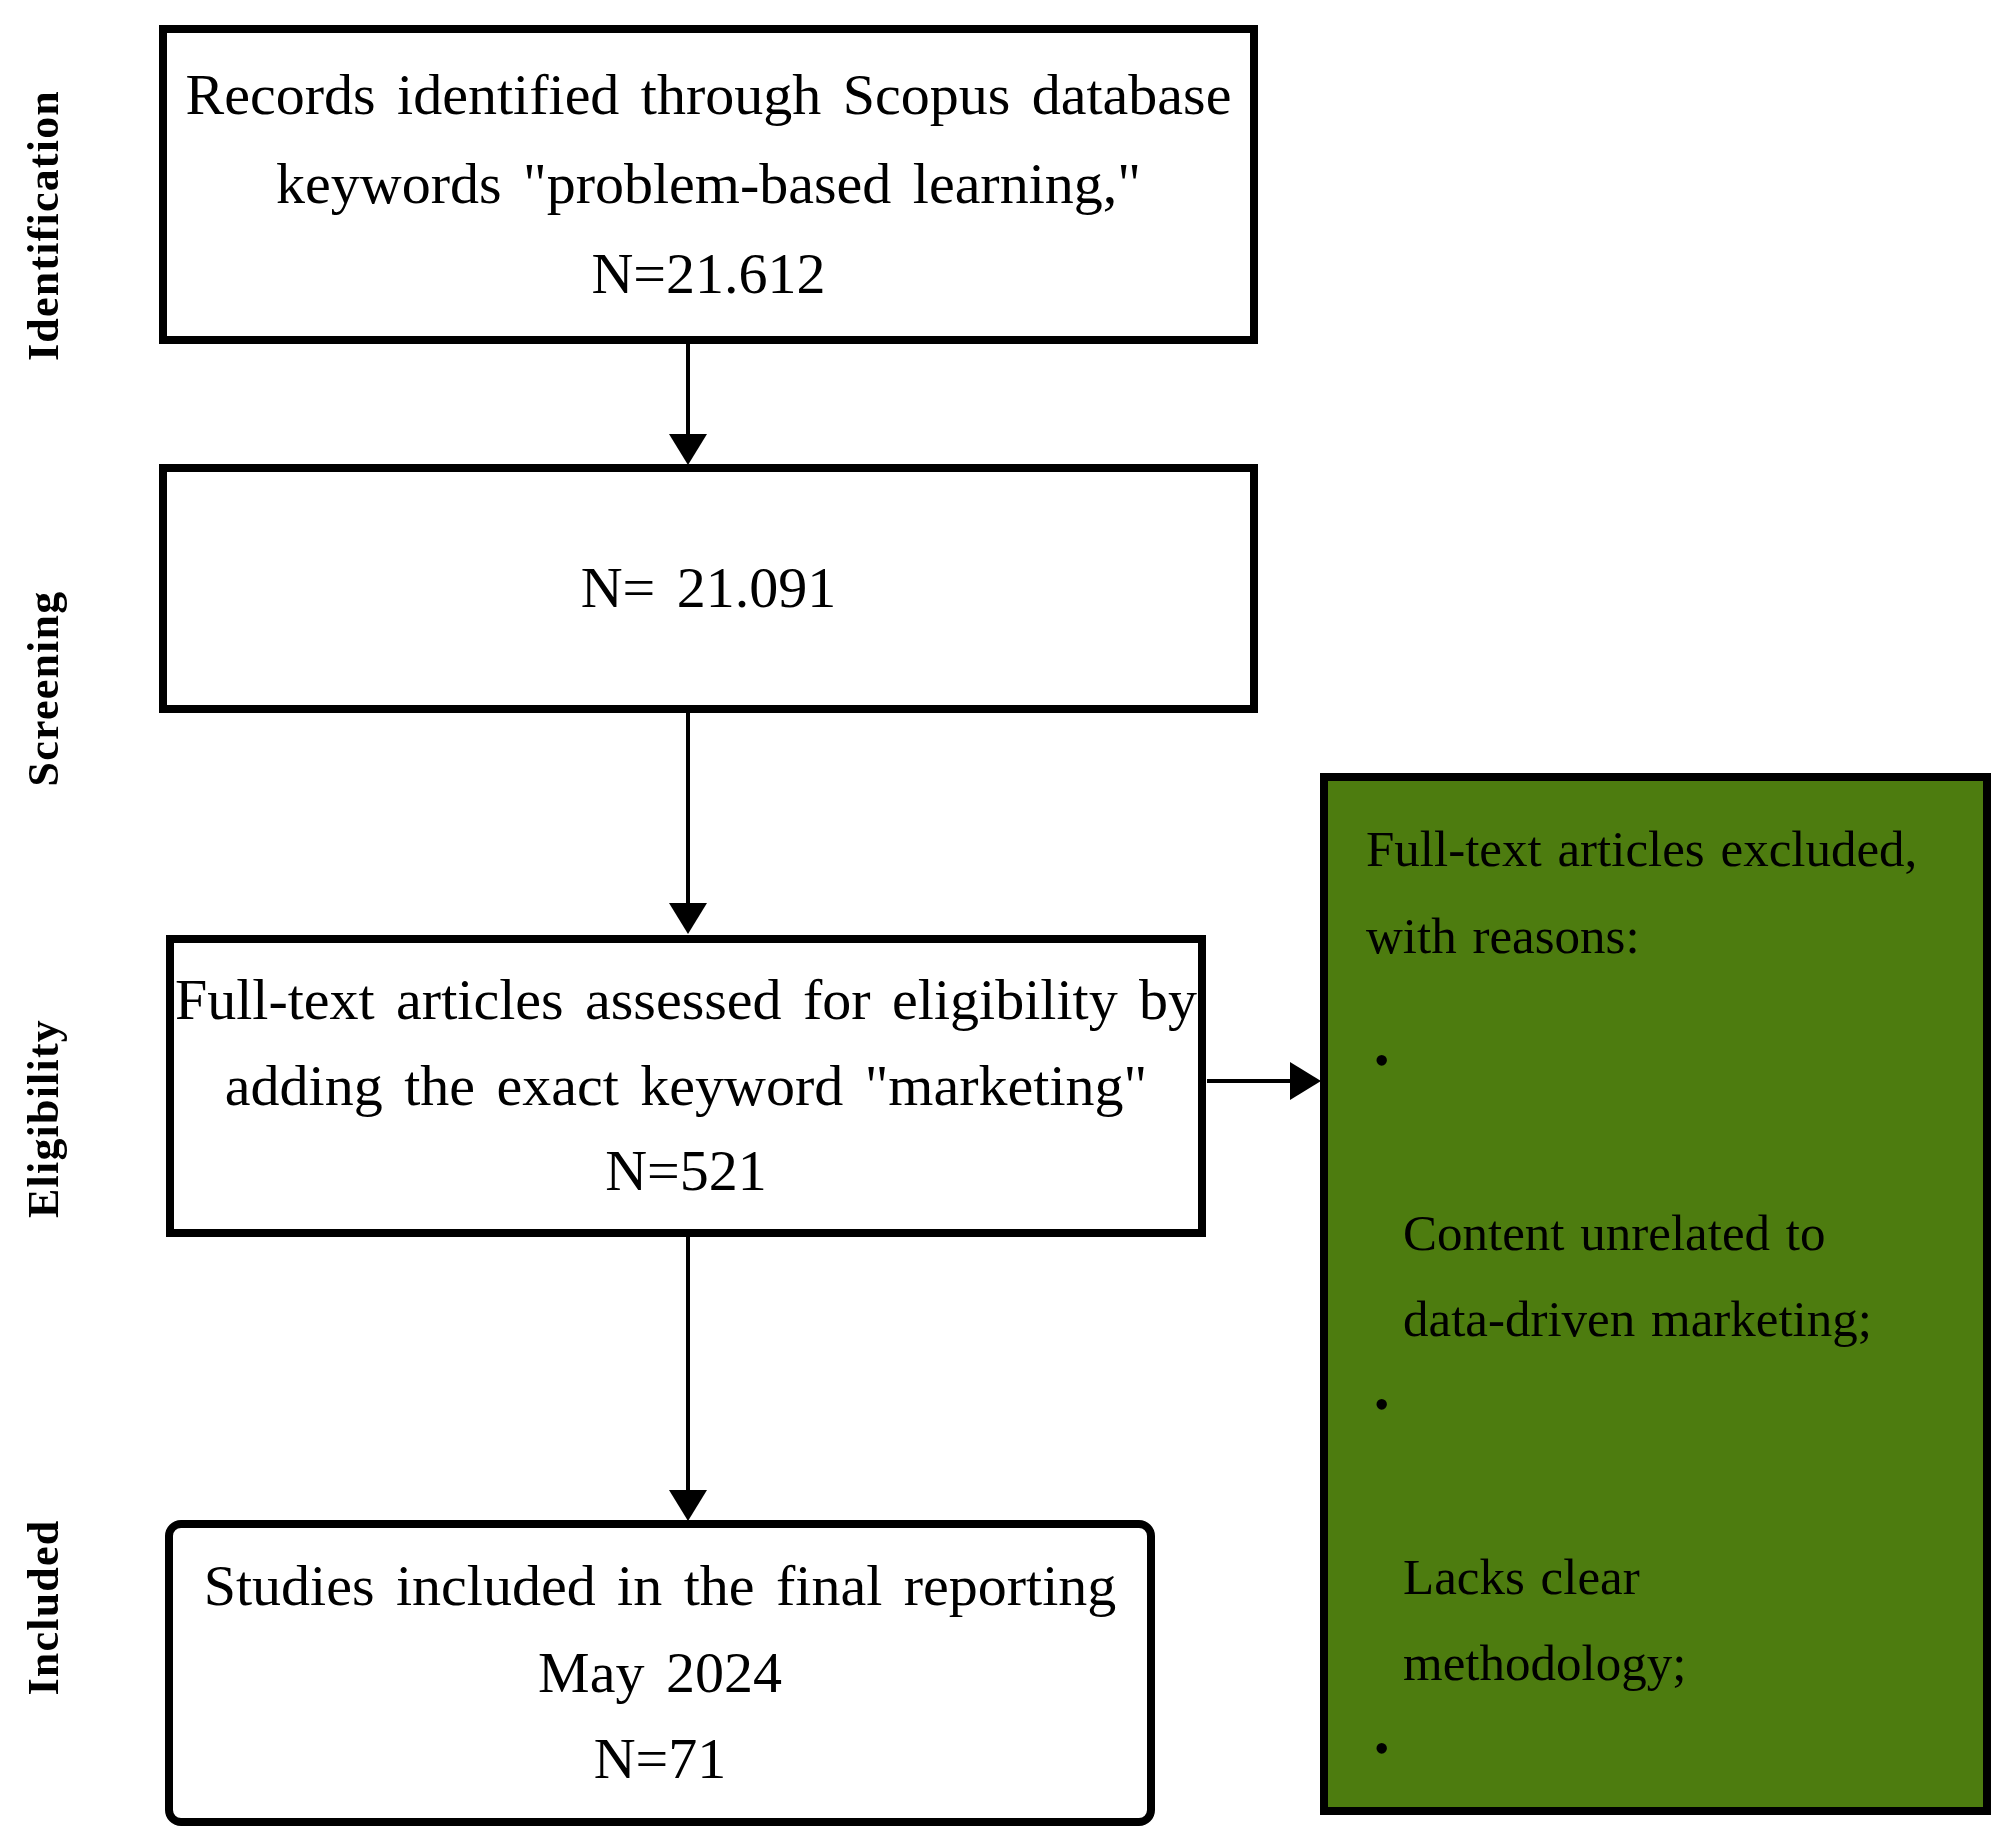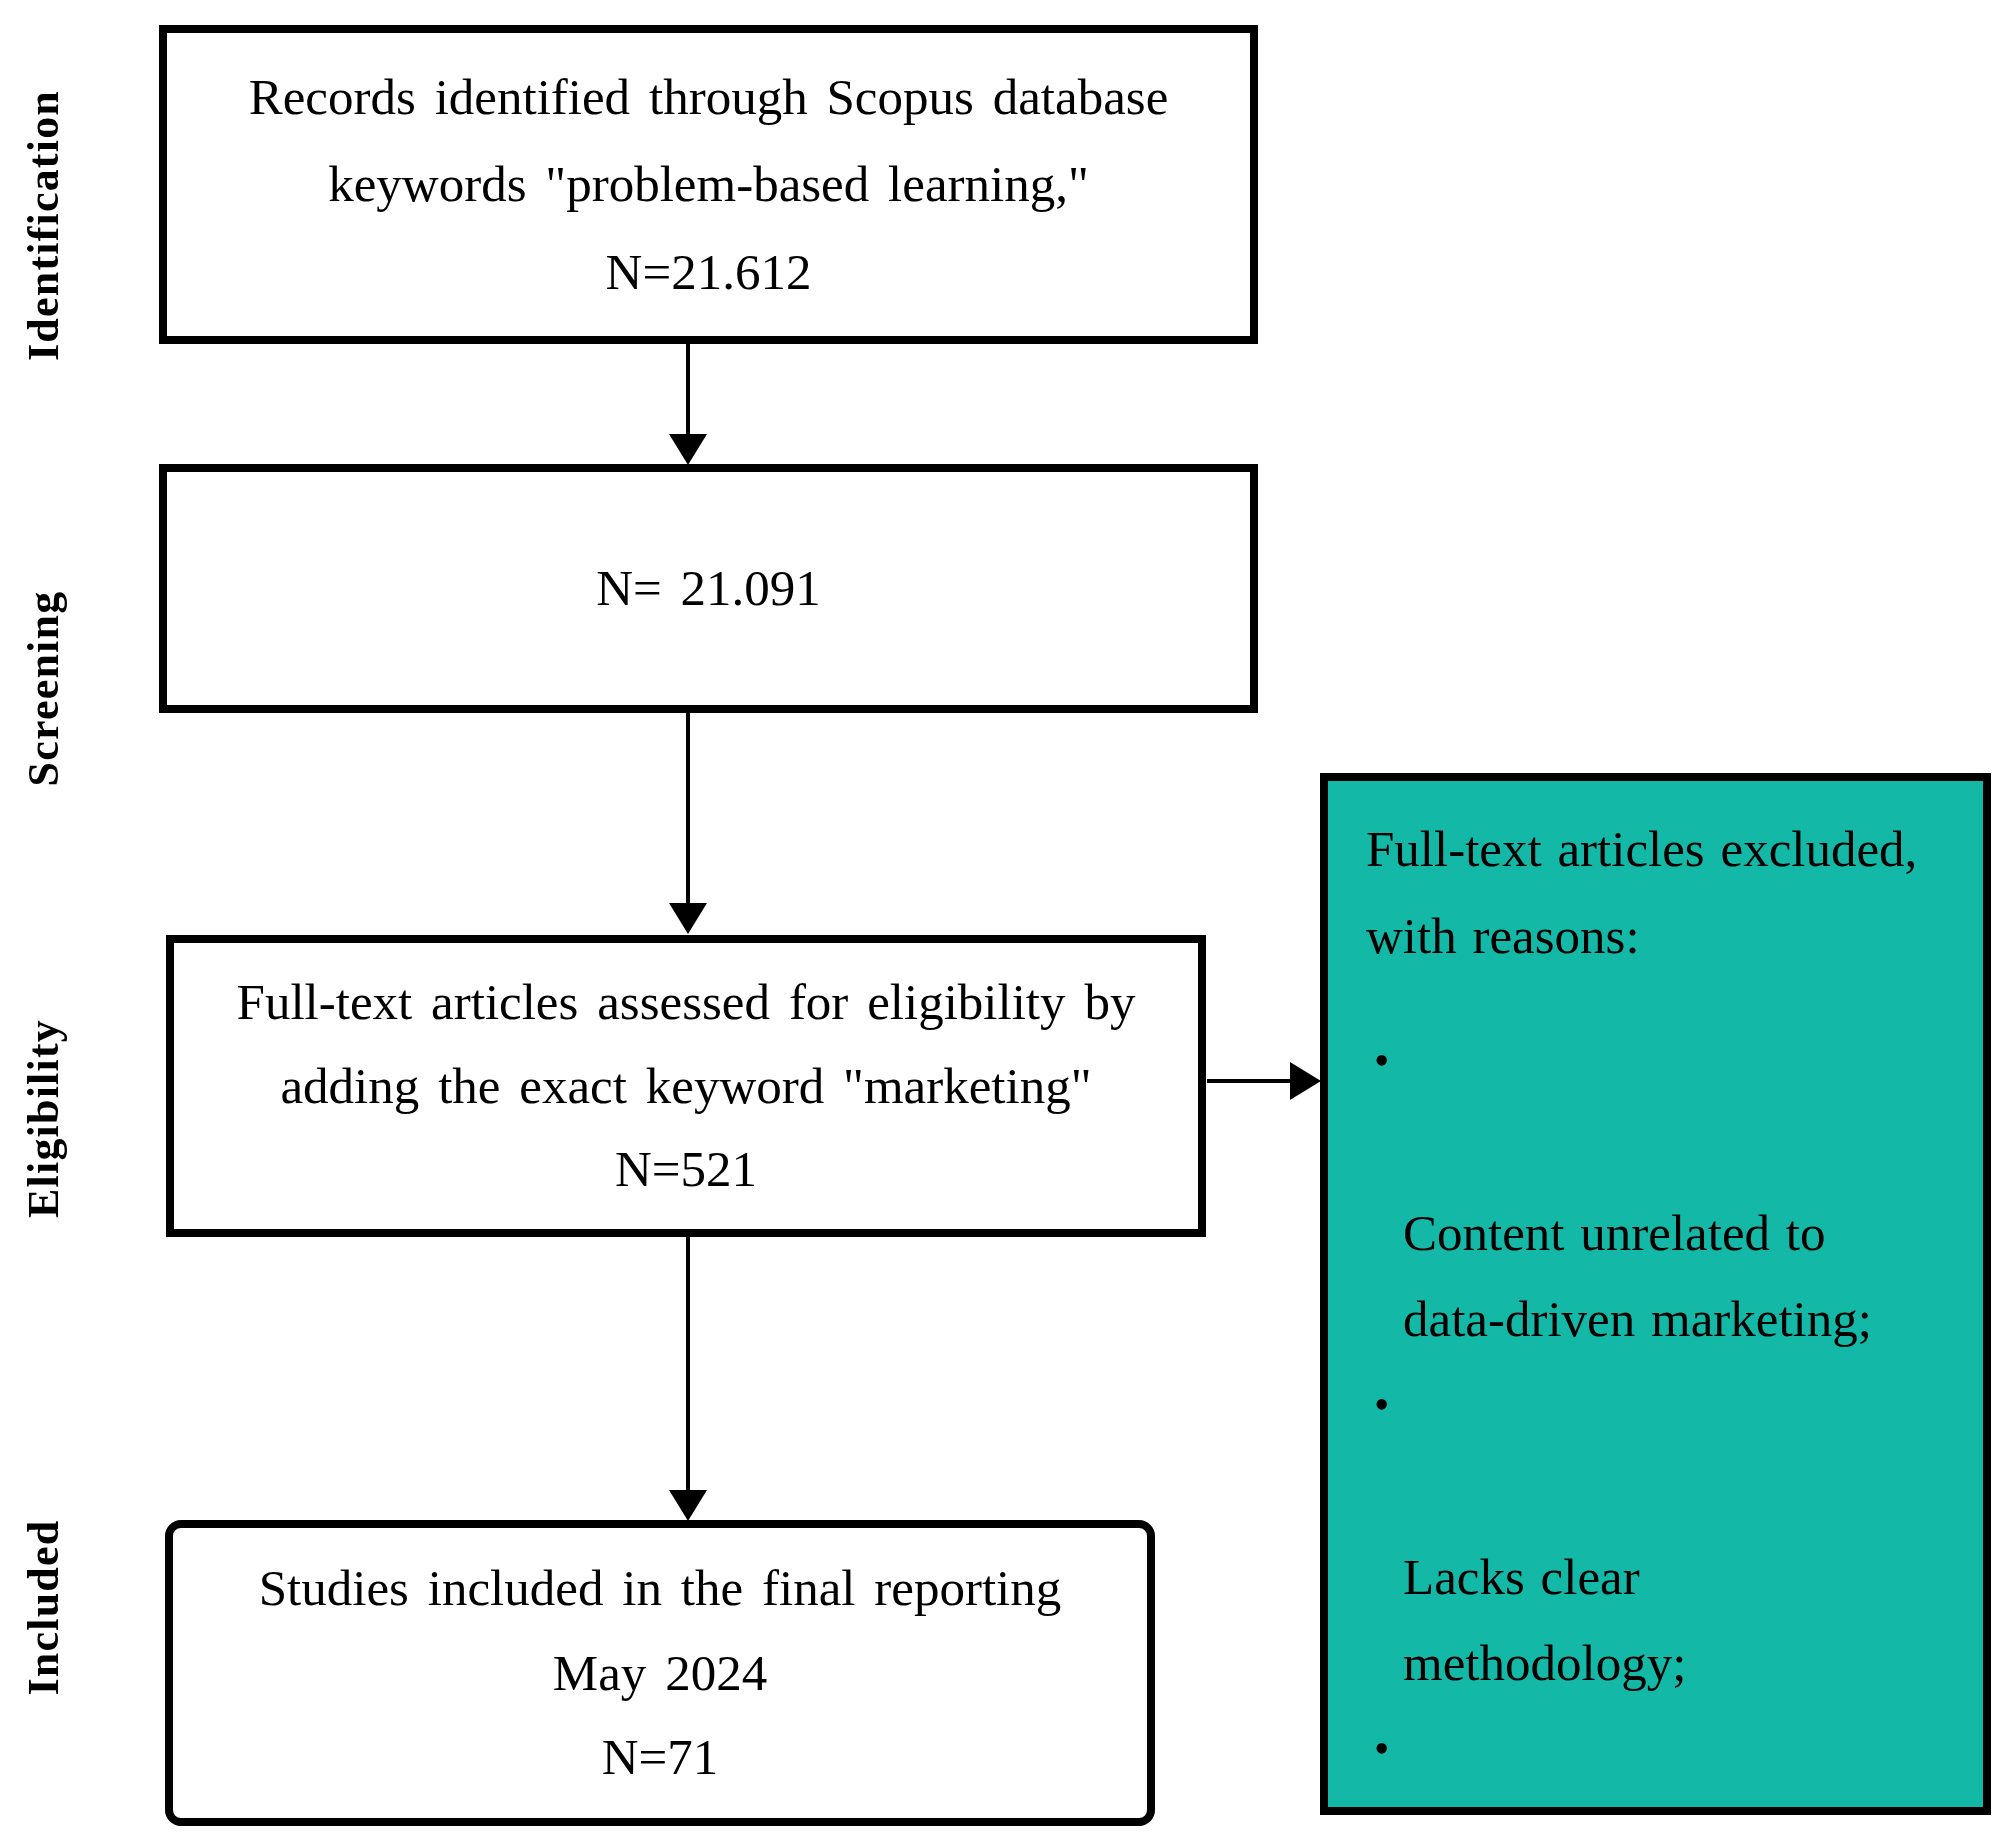--- a/index.html
+++ b/index.html
@@ -41,33 +41,33 @@
     border: 8px solid #000000;
     background: #ffffff;
     display: flex;
     flex-direction: column;
     justify-content: space-evenly;
     align-items: center;
     text-align: center;
     padding: 5.8px 23px;
   }
   .flow-box .line {
-    font-size: 51px;
+    font-size: 58px;
     line-height: 1.15;
     word-spacing: 0.12em;
     white-space: nowrap;
     text-align: center;
   }
 
   
   .side-box {
     position: absolute;
     box-sizing: border-box;
     border: 8px solid #000000;
-    background: #14b8a6;
+    background: #4d7c0f;
     padding: 25.4px 17.3px 0 38px;
     text-align: left;
   }
   .side-box .side-title {
     font-size: 51px;
     line-height: 87px;
     white-space: pre-line;
     word-spacing: 0.06em;
   }
   .side-box ul {

